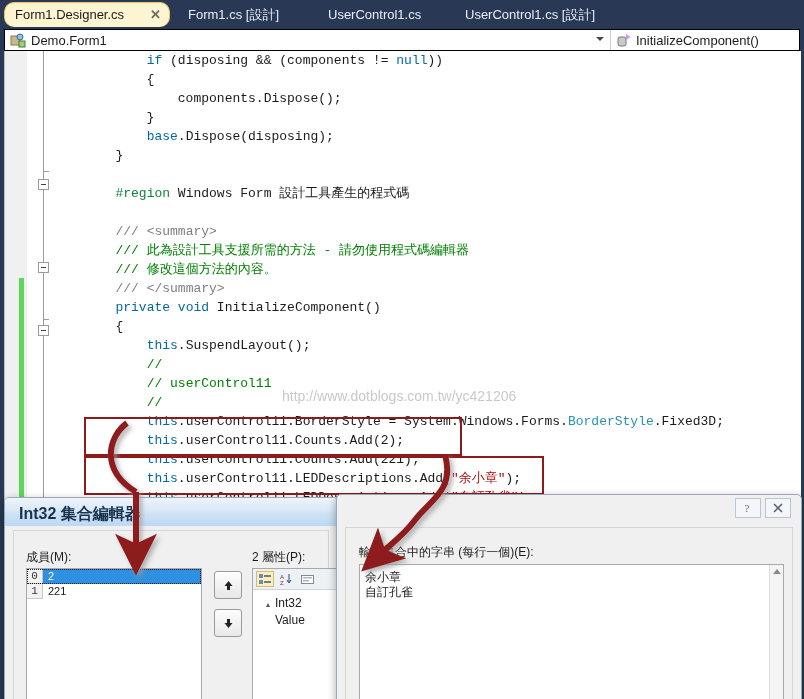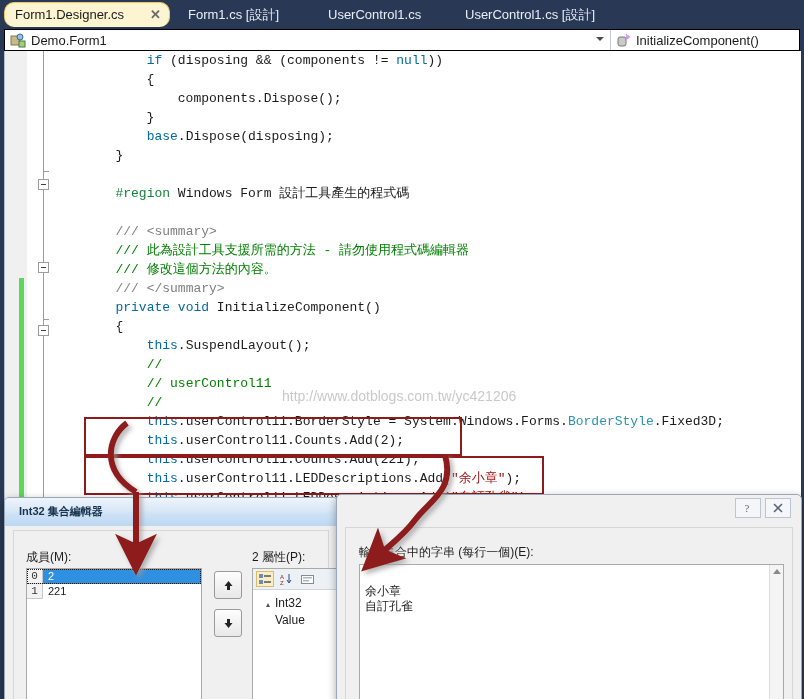--- a/index.html
+++ b/index.html
@@ -115,21 +115,21 @@
     border:1px solid #9ba7b7;
     border-radius:5px 5px 0 0;
     box-shadow:0 3px 9px rgba(0,0,0,.35);
     overflow:hidden;
   }
   .dlg-title{
     position:absolute;left:0;top:0;height:28px;width:100%;
     background:linear-gradient(to bottom,#eef4fb 0%,#d9e8f7 45%,#cfe2f6 55%,#bcd8f2 100%);
   }
   .dlg-title-text{
-    position:absolute;left:14px;top:6px;font-size:11px;color:#17334d;
+    position:absolute;left:14px;top:6px;font-size:16px;color:#17334d;
     font-weight:bold;white-space:nowrap;
   }
   .dlg-body{
     position:absolute;left:0;top:28px;width:100%;bottom:0;background:#f0f0f0;
   }
   .dlg-inner{
     position:absolute;left:8px;top:4px;right:8px;bottom:0;
     background:#f0f0f0;border:1px solid #d6d6d6;border-bottom:none;
   }
   .lbl{position:absolute;font-size:12px;color:#1a1a1a;white-space:nowrap;}
@@ -360,21 +360,21 @@
     </div>
     <div class="titlebtn" style="right:10px;top:3px;">
       <svg width="12" height="12" viewBox="0 0 12 12">
         <path d="M2 2 L10 10 M10 2 L2 10" stroke="#5b6676" stroke-width="1.6"></path>
       </svg>
     </div>
     <div class="dlg-body">
       <div class="dlg-inner">
         <span class="lbl" style="left:13px;top:16px;">輸入集合中的字串 (每行一個)(E):</span>
         <div class="textarea-box" style="left:13px;top:36px;width:425px;height:140px;">
-          <div class="ta-line" style="margin-top:19px;">余小章</div>
+          <div class="ta-line" style="margin-top:5px;">余小章</div>
           <div class="ta-line">自訂孔雀</div>
           <div class="ta-scroll">
             <div class="ta-scroll-up"></div>
           </div>
         </div>
       </div>
     </div>
   </div>
 
   <svg id="arrows">

